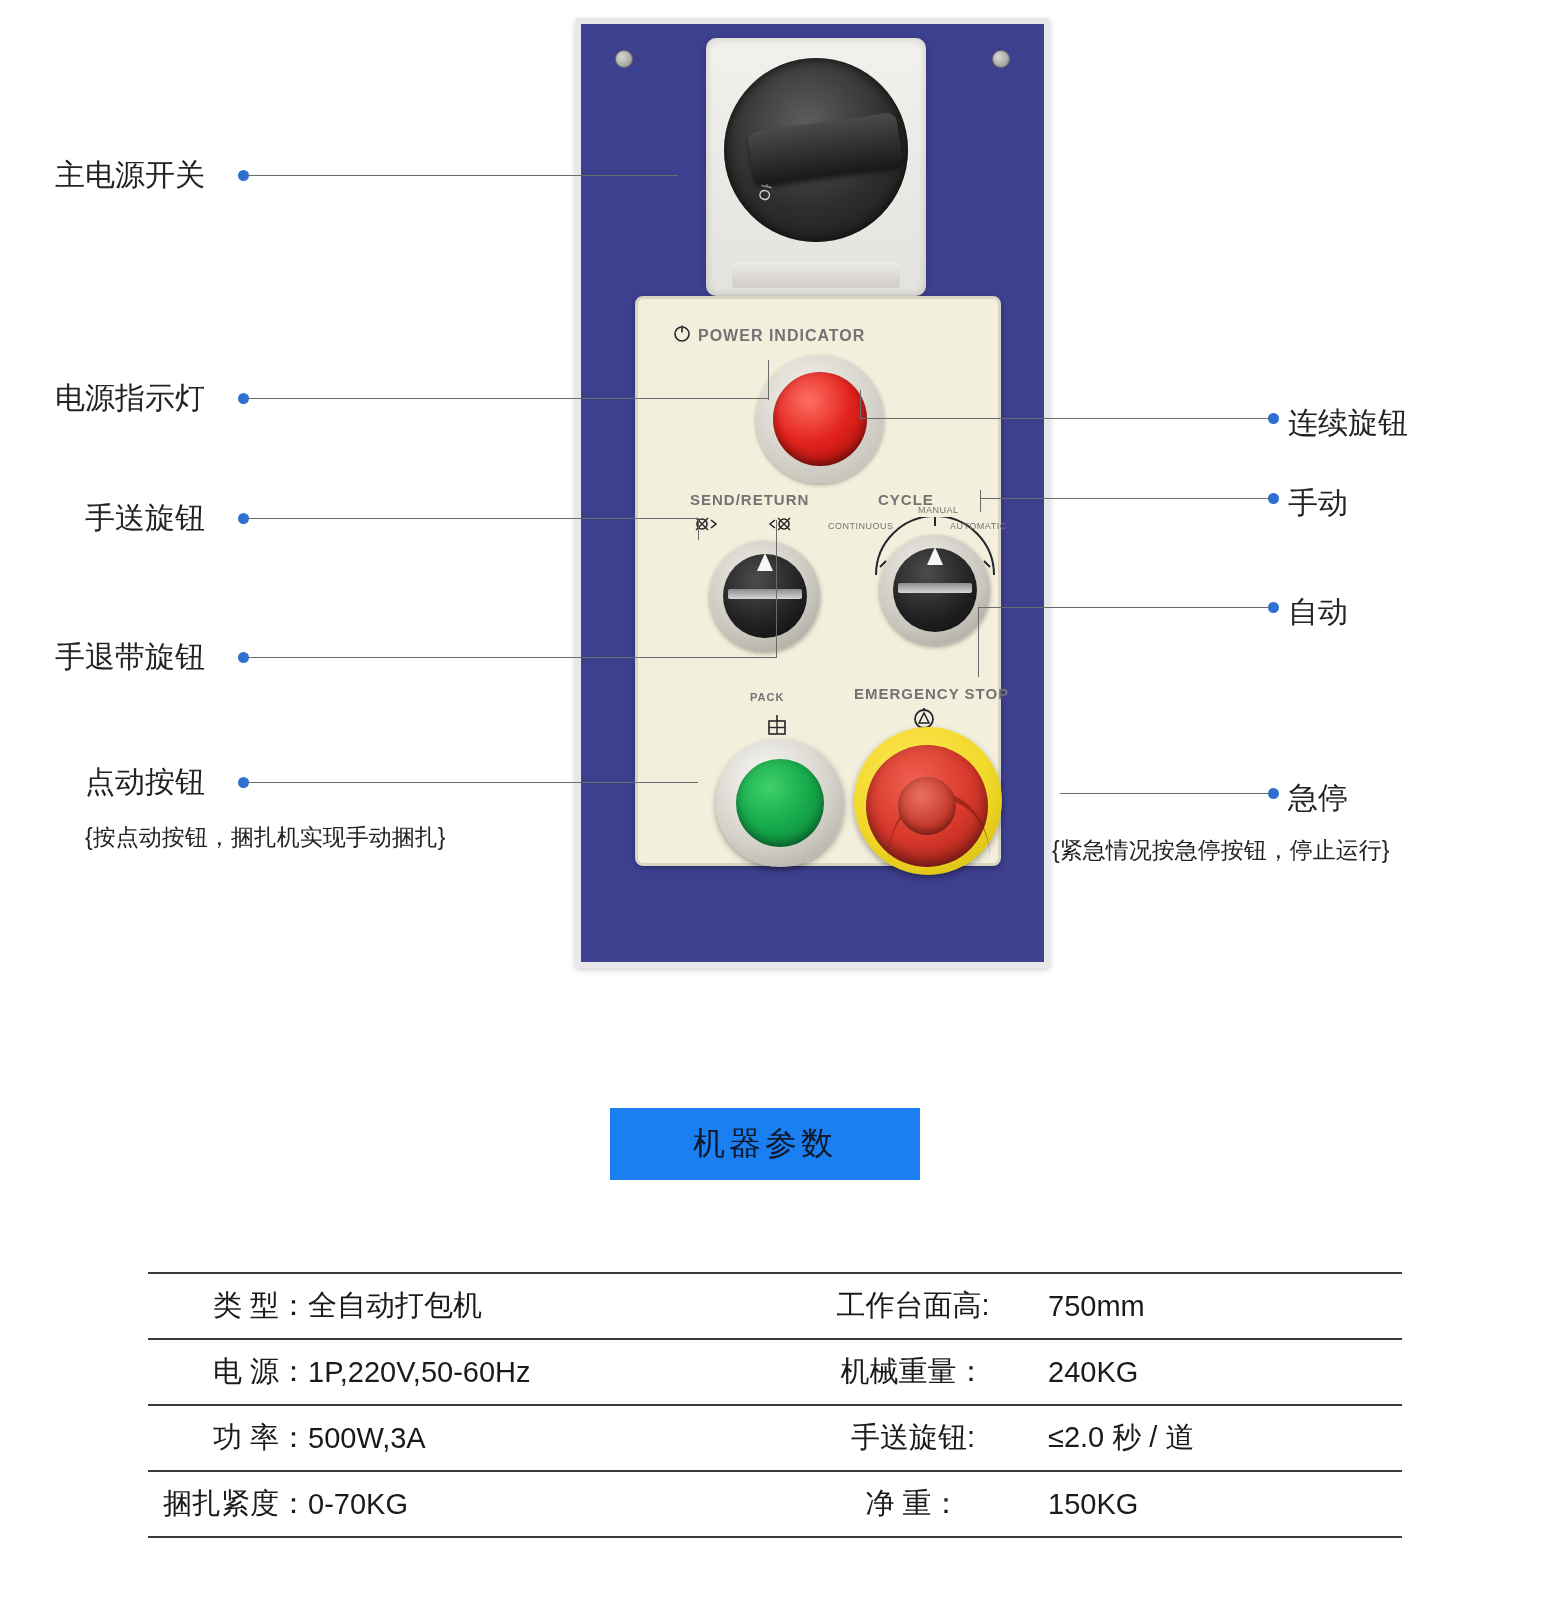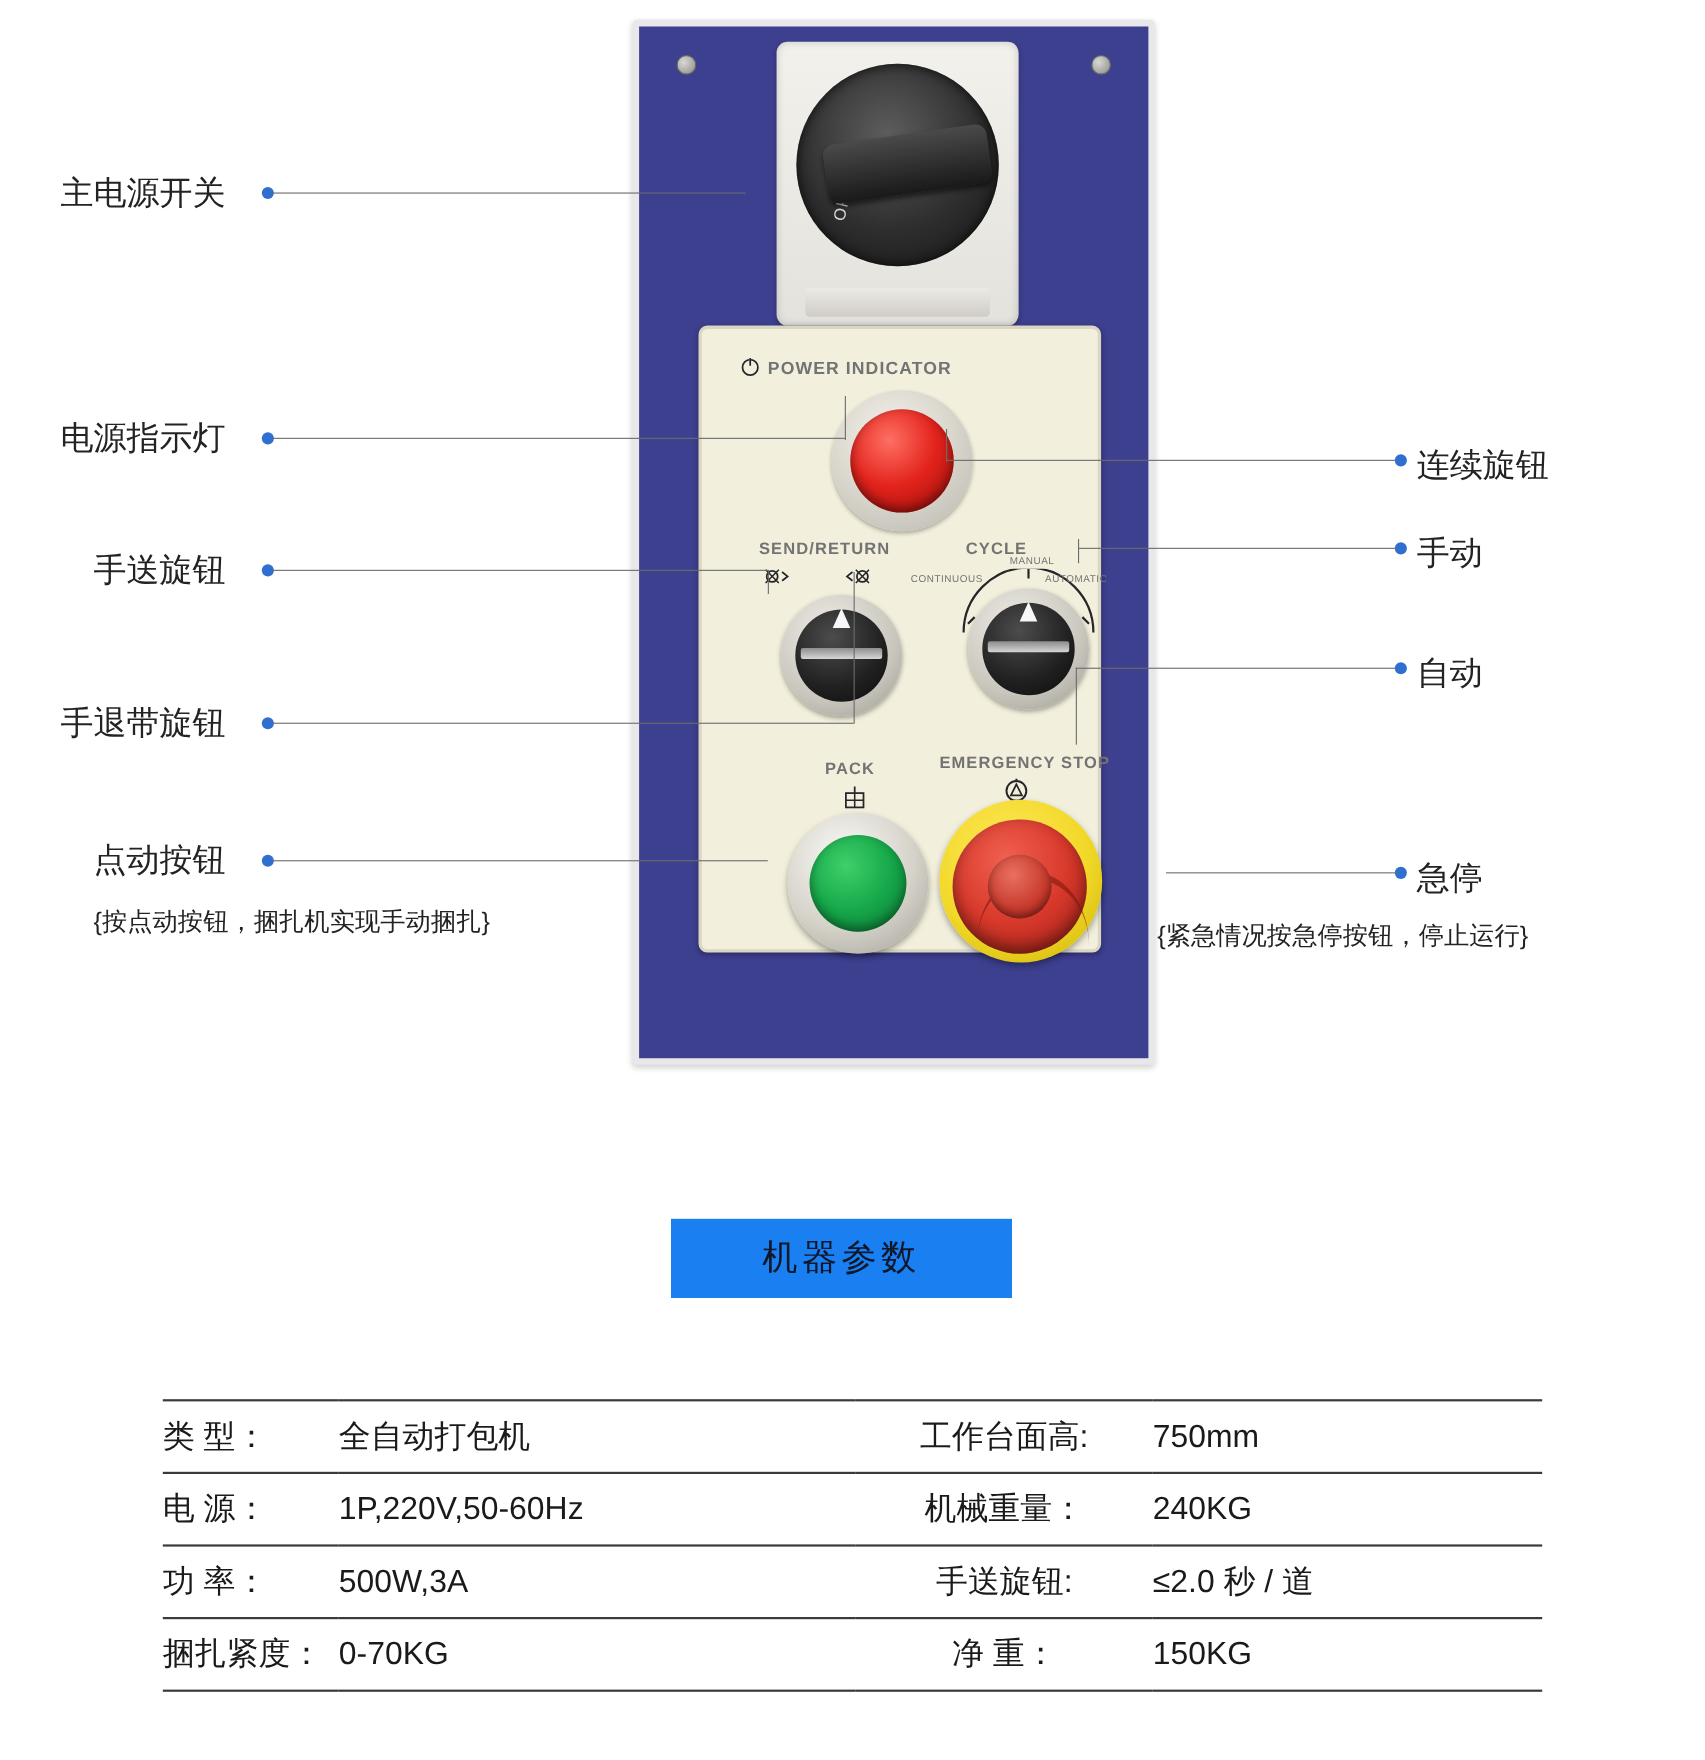--- a/index.html
+++ b/index.html
@@ -162,21 +162,21 @@
 
   .cycle-tick-label { font-size: 9px; letter-spacing: 0.5px; }
   #cycle-continuous { left: 190px; top: 222px; }
   #cycle-manual { left: 280px; top: 206px; font-size: 9px; }
   #cycle-automatic { left: 312px; top: 222px; }
 
   #cycle-arc {
     position: absolute; left: 230px; top: 218px; width: 134px; height: 70px;
   }
 
-  #pack-label { left: 112px; top: 392px; font-size: 15px; font-weight: bold; }
+  #pack-label { left: 112px; top: 392px; font-size: 11px; font-weight: bold; }
   #pack-icon { position: absolute; left: 126px; top: 414px; width: 26px; height: 26px; }
   #pack-button {
     position: absolute; left: 78px; top: 440px;
     width: 128px; height: 128px; border-radius: 50%;
     background: radial-gradient(circle at 40% 32%, #fafaf7 0%, #d5d2c9 55%, #a19e96 100%);
     box-shadow: 0 3px 6px rgba(0,0,0,0.35);
   }
   #pack-button .green {
     position: absolute; left: 20px; top: 20px; width: 88px; height: 88px;
     border-radius: 50%;
@@ -263,21 +263,21 @@
     border-collapse: collapse;
     font-size: 29px;
   }
   #params-table tr { border-bottom: 2px solid #3a3a3a; }
   #params-table tr:first-child { border-top: 2px solid #3a3a3a; }
   #params-table td {
     padding: 12px 0 12px 0;
     vertical-align: middle;
     white-space: nowrap;
   }
-  td.k-left { width: 160px; padding-left: 18px; }
+  td.k-left { width: 160px; padding-left: 18px; text-align: right; }
   td.v-left { width: 470px; }
   td.k-right { width: 270px; text-align: center; padding-left: 20px; }
   td.v-right { }
 </style>
 </head>
 <body>
 
 <div id="panel-photo">
   <div class="screw tl"></div>
   <div class="screw tr"></div>

